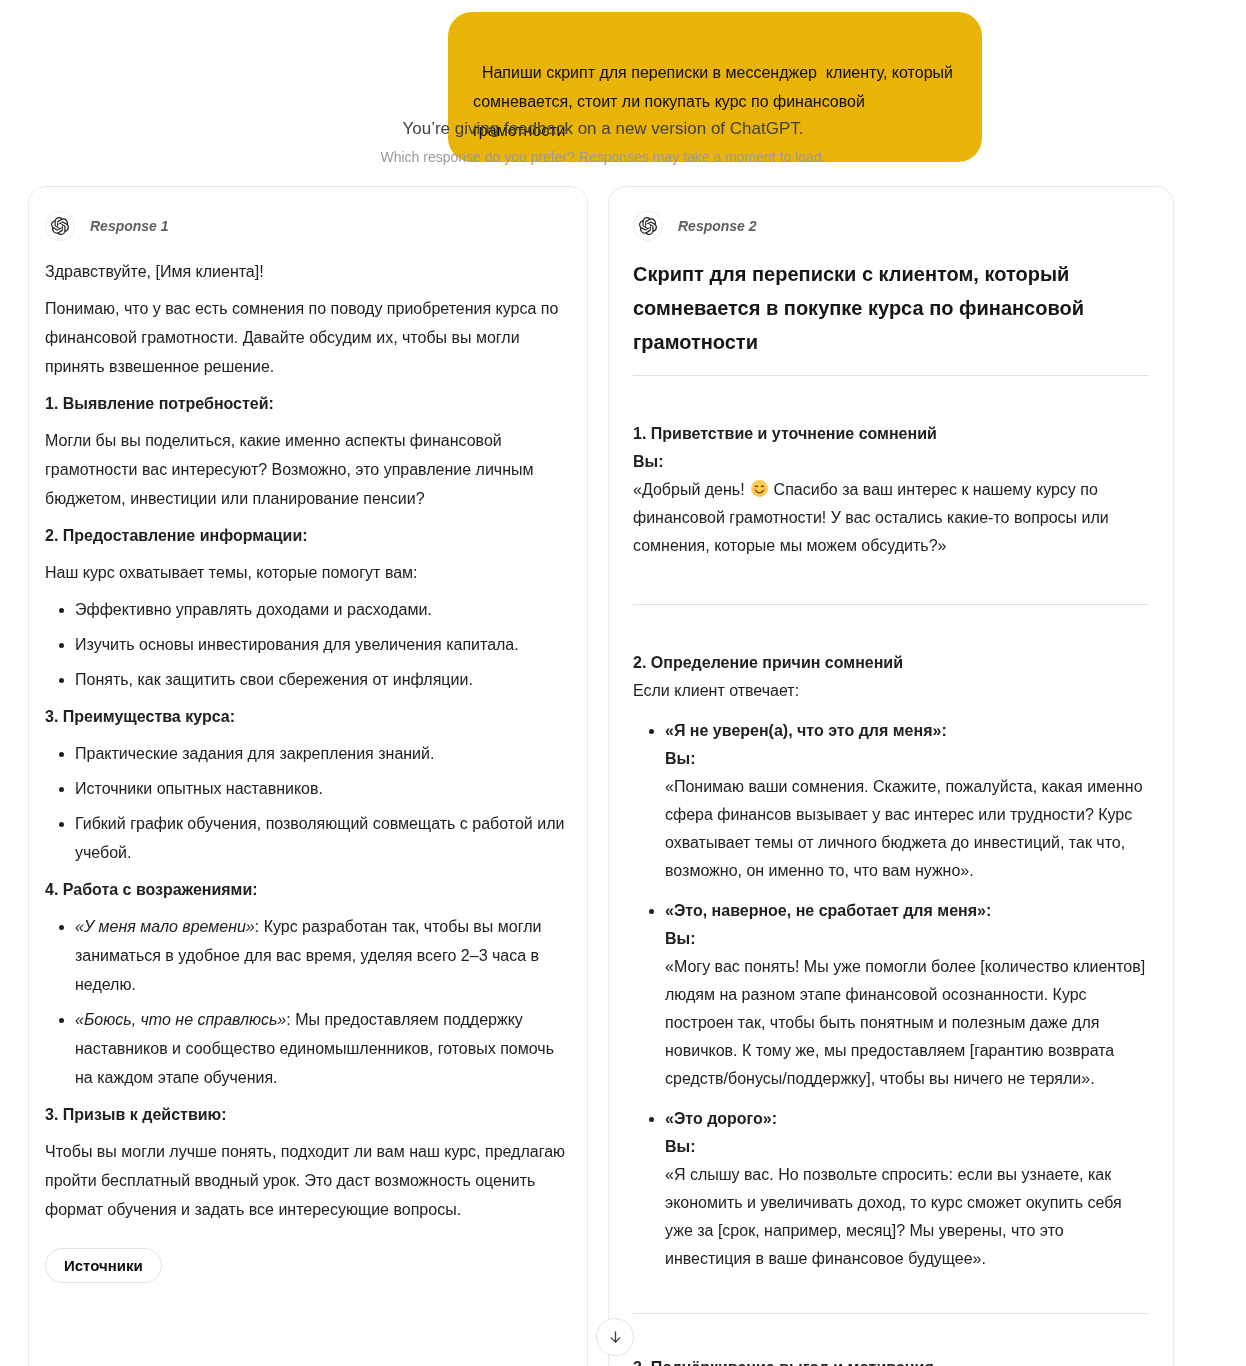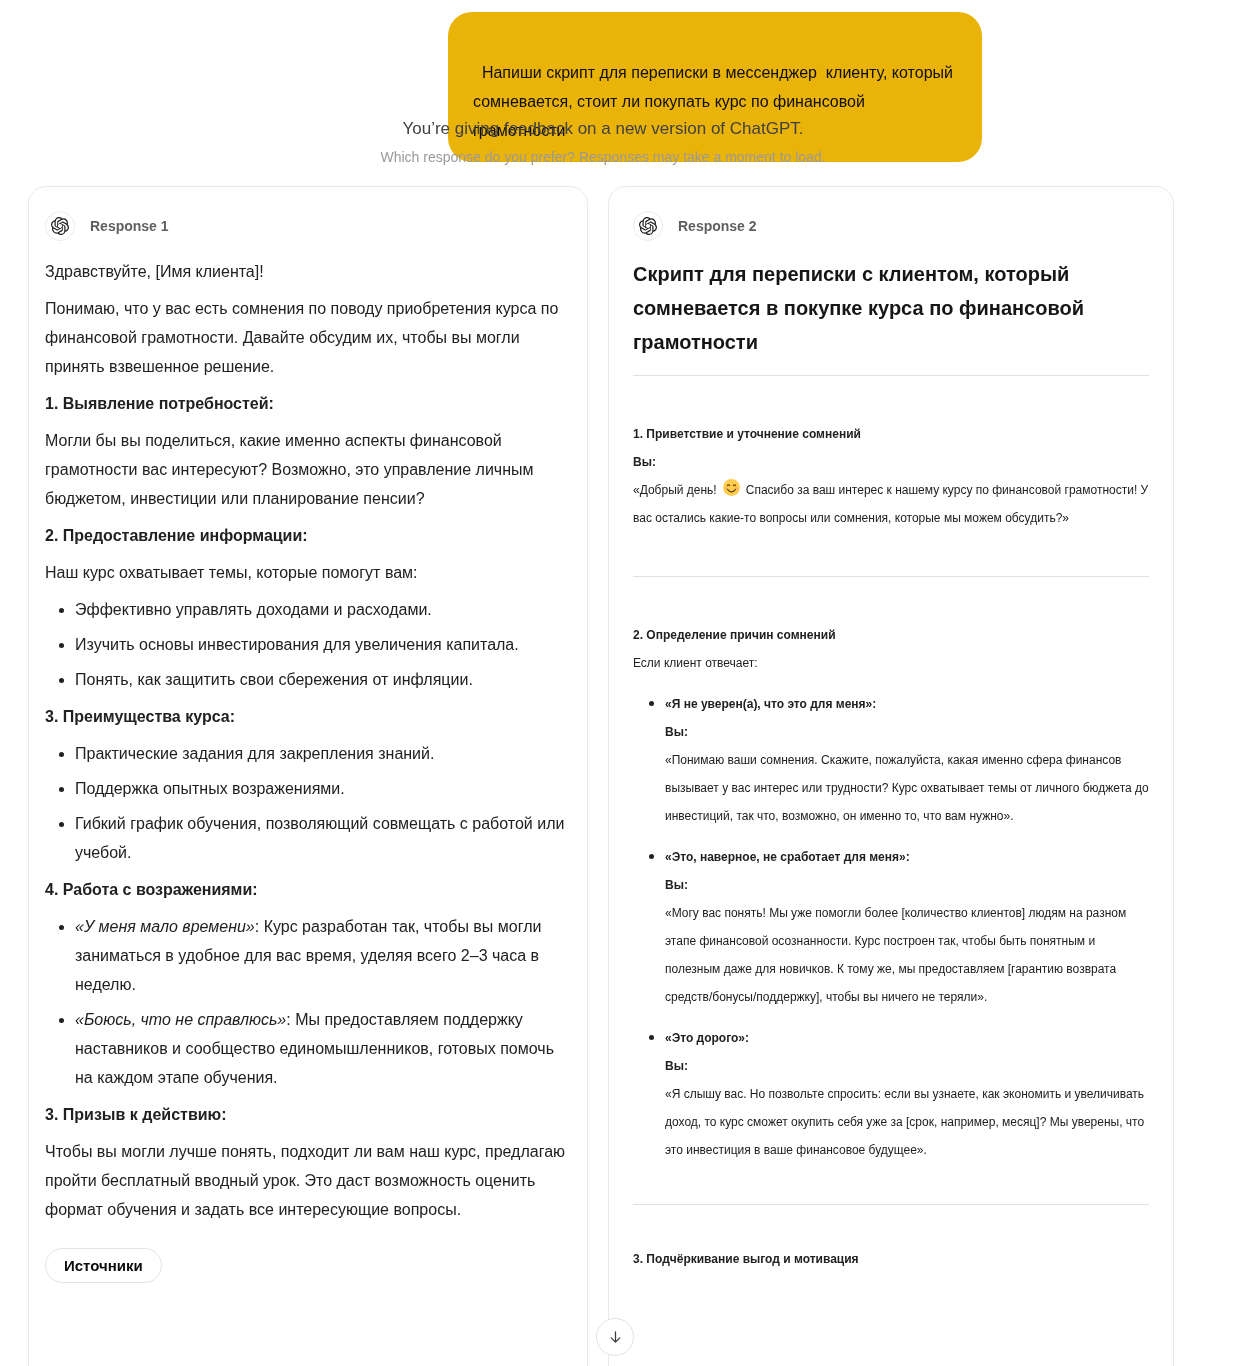--- a/index.html
+++ b/index.html
@@ -59,20 +59,21 @@
     min-height: 1400px;
   }
   .card.r1 { width: 560px; padding: 24px 16px; }
   .card.r2 { width: 566px; padding: 24px 24px; }
 
   .resp-header {
     display: flex;
     align-items: center;
     gap: 15px;
     height: 30px;
+    font-style: italic;
   }
   .ai-avatar {
     width: 30px; height: 30px;
     border: 1px solid #ececec;
     border-radius: 50%;
     display: flex;
     align-items: center;
     justify-content: center;
     flex: 0 0 auto;
     background: #fff;
@@ -113,21 +114,21 @@
     font-weight: 700;
     color: #161616;
   }
   .r2 hr {
     border: none;
     border-top: 1px solid #e0e0e0;
     margin: 44px 0;
   }
   .r2 hr.hr-title { margin: 16px 0 44px; }
   .r2 hr.hr-last  { margin: 40px 0; }
-  .r2 p { font-size: 12px; line-height: 28px; color: #212121; }
+  .r2 p { font-size: 16px; line-height: 28px; color: #212121; }
   .r2 .sec p { margin: 0; }
   .r2 ul { margin: 12px 0 0; padding-left: 32px; }
   .r2 li { font-size: 16px; line-height: 28px; margin: 12px 0; color: #212121; }
   .r2 li p { margin: 0; }
   .emoji {
     display: inline-block;
     width: 19px; height: 19px;
     vertical-align: -3px;
     margin: 0 5px;
   }
@@ -181,21 +182,21 @@
     <p>Наш курс охватывает темы, которые помогут вам:</p>
     <ul>
       <li>Эффективно управлять доходами и расходами.</li>
       <li>Изучить основы инвестирования для увеличения капитала.</li>
       <li>Понять, как защитить свои сбережения от инфляции.</li>
     </ul>
 
     <p class="b">3. Преимущества курса:</p>
     <ul>
       <li>Практические задания для закрепления знаний.</li>
-      <li>Поддержка опытных возражениями.</li>
+      <li>Источники опытных наставников.</li>
       <li>Гибкий график обучения, позволяющий совмещать с работой или учебой.</li>
     </ul>
 
     <p class="b">4. Работа с возражениями:</p>
     <ul>
       <li><em>«У меня мало времени»</em><span>: Курс разработан так, чтобы вы могли заниматься в удобное для вас время, уделяя всего 2–3 часа в неделю.</span></li>
       <li><em>«Боюсь, что не справлюсь»</em><span>: Мы предоставляем поддержку наставников и сообщество единомышленников, готовых помочь на каждом этапе обучения.</span></li>
     </ul>
 
     <p class="b">3. Призыв к действию:</p>

